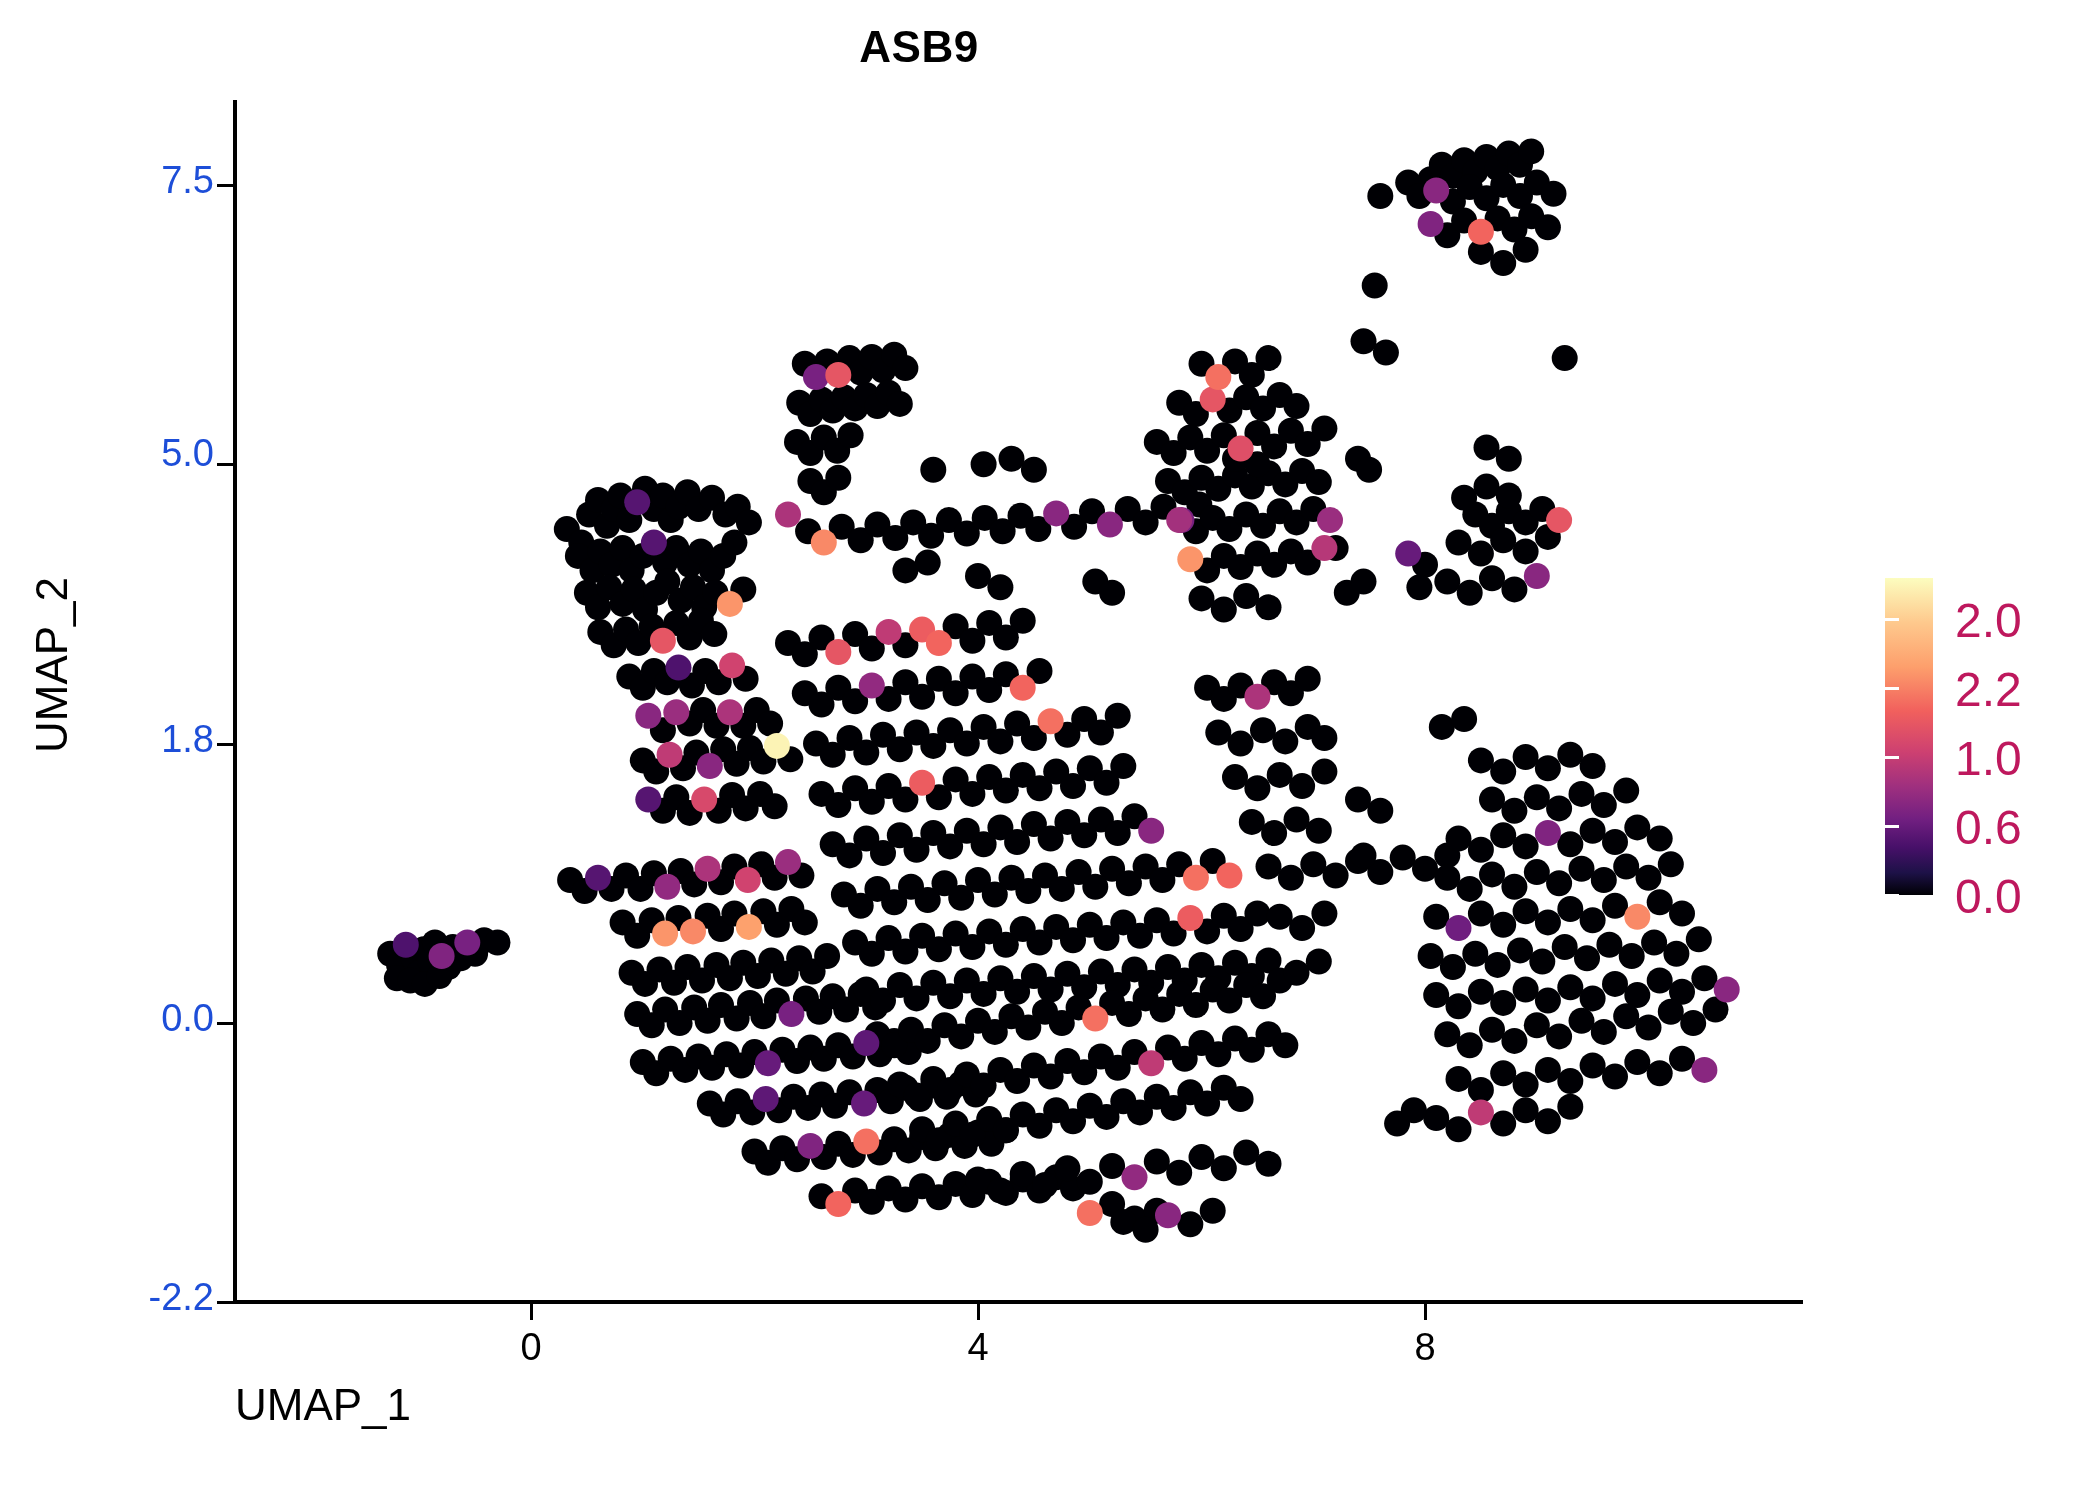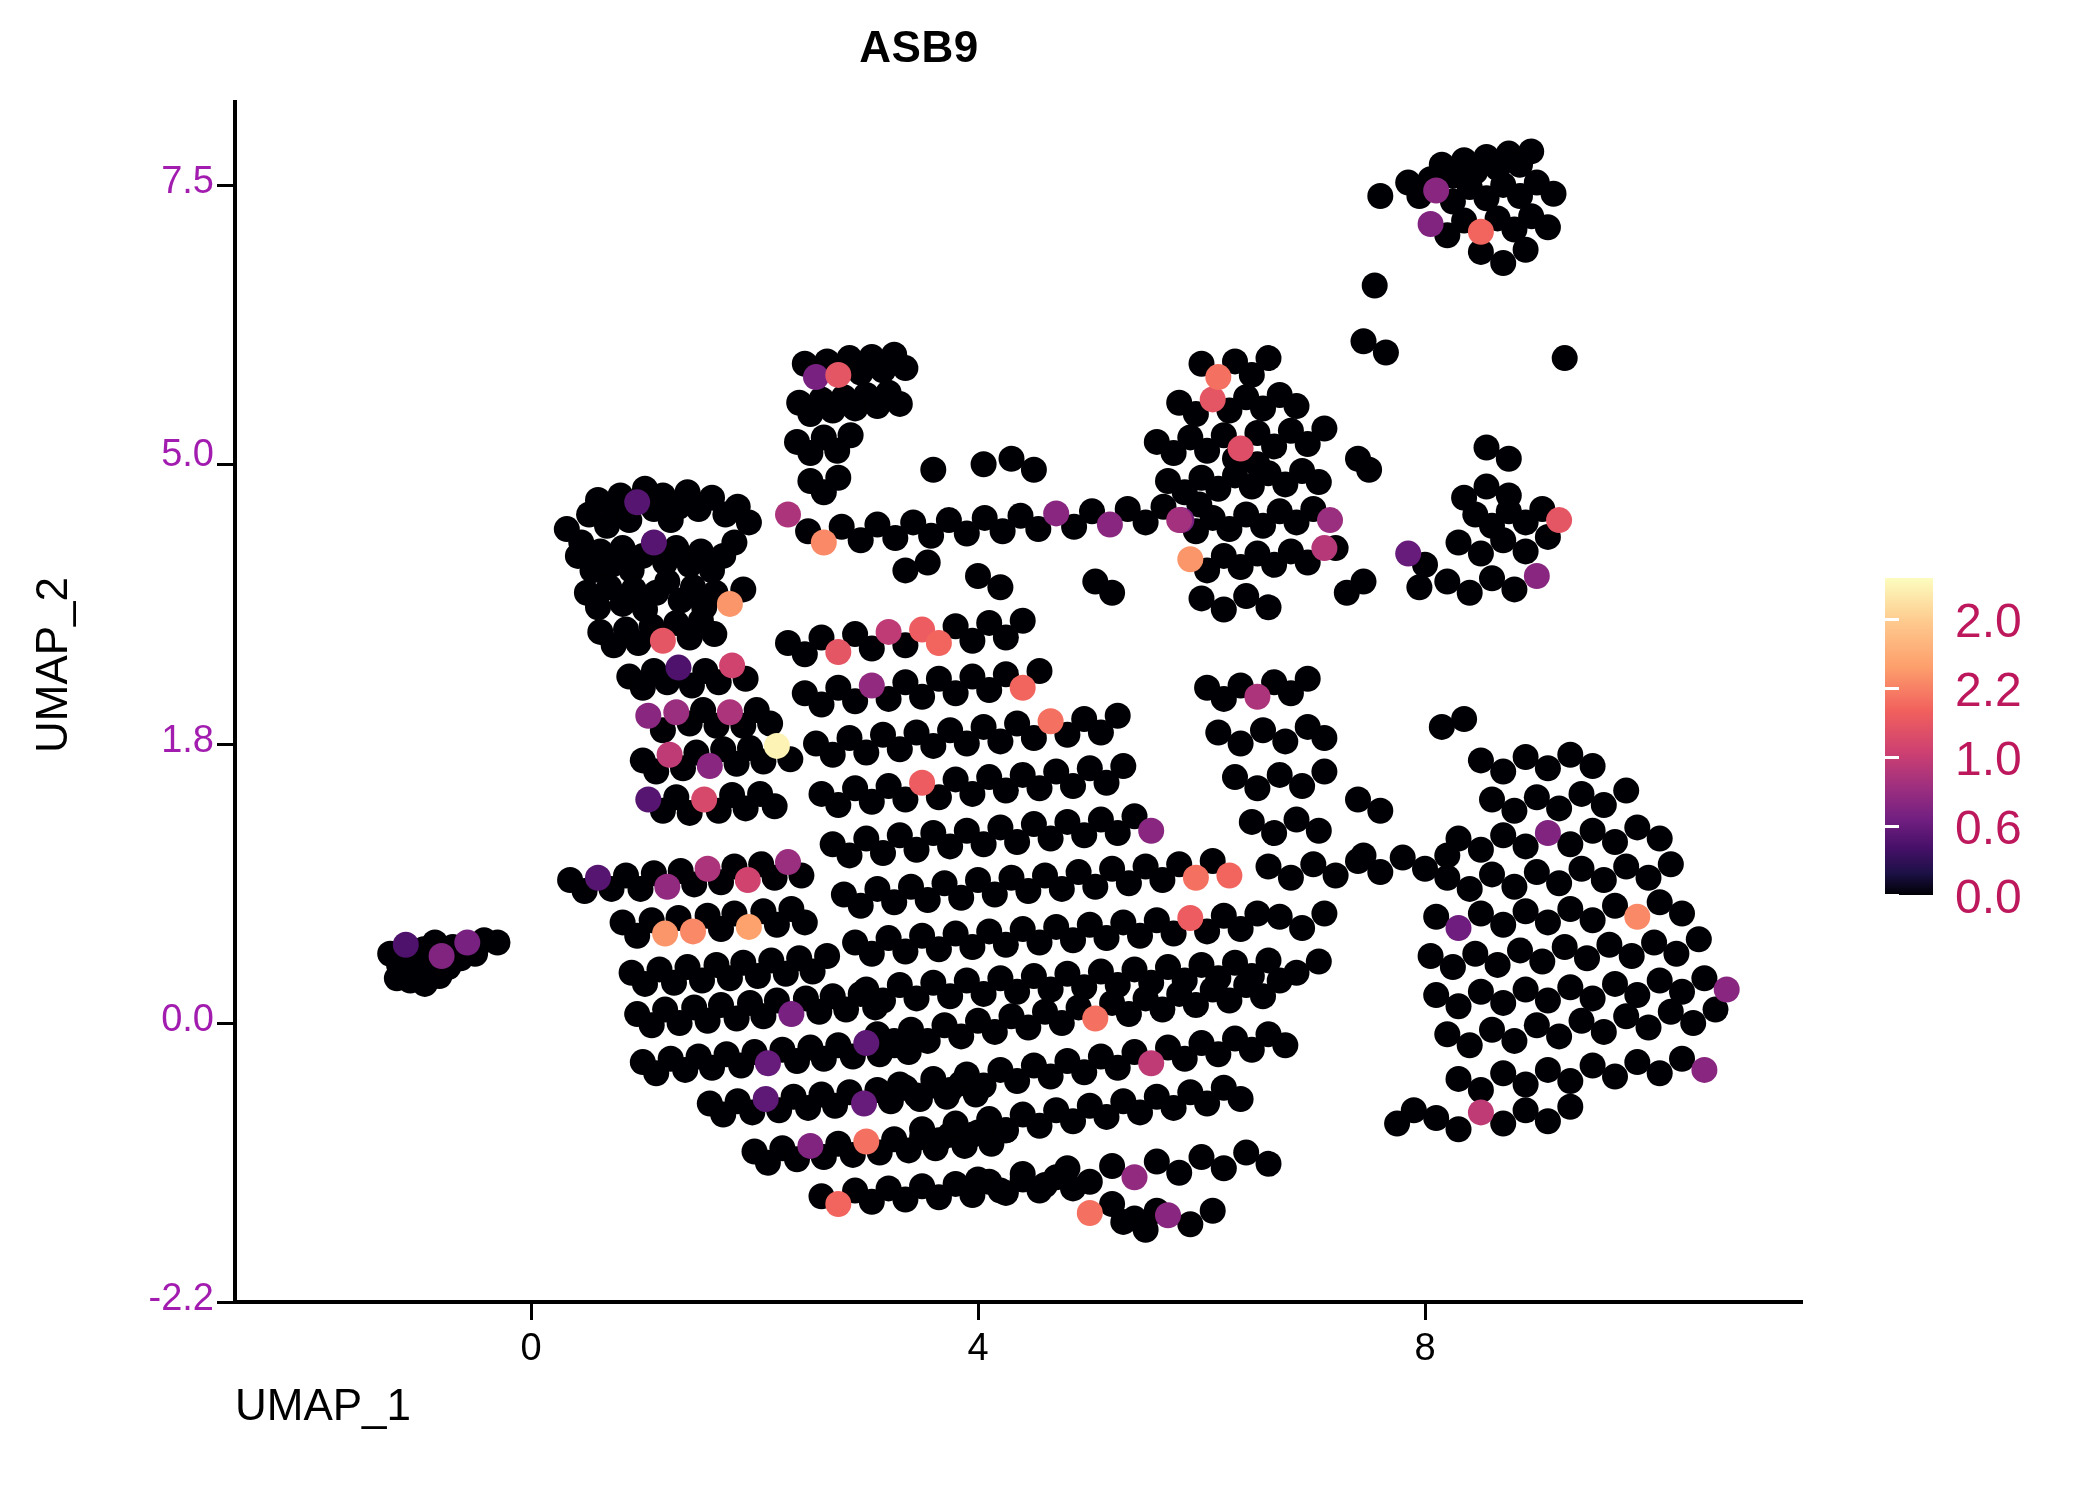--- a/index.html
+++ b/index.html
@@ -16,21 +16,21 @@
   
   #panel{position:absolute; left:235px; top:100px; width:1565px; height:1202px;}
   #plot-area{position:absolute; left:0; top:0; width:1565px; height:1202px; overflow:hidden;}
   #pts{position:absolute; left:0; top:0; width:100%; height:100%;}
 
   
   #axis-y{position:absolute; left:233px; top:100px; width:4px; height:1204px; background:#000;}
   #axis-x{position:absolute; left:233px; top:1300px; width:1570px; height:4px; background:#000;}
 
   .ytick{position:absolute; width:16px; height:3px; background:#000; left:217px;}
-  .ytick-label{position:absolute; right:1886px; font-size:38px; color:#a21caf; text-align:right; white-space:nowrap;}
+  .ytick-label{position:absolute; right:1886px; font-size:38px; color:#1d4ed8; text-align:right; white-space:nowrap;}
   .xtick{position:absolute; width:3px; height:16px; background:#000; top:1304px;}
   .xtick-label{position:absolute; top:1326px; font-size:38px; color:#000; text-align:center; white-space:nowrap;}
 
   #ylab{
     position:absolute; left:-228px; top:640px; width:560px;
     transform:rotate(-90deg); transform-origin:center center;
     text-align:center; font-size:44px; color:#000;
   }
   #xlab{position:absolute; left:235px; top:1380px; width:1565px; text-align:left; font-size:44px; color:#000;}
 

